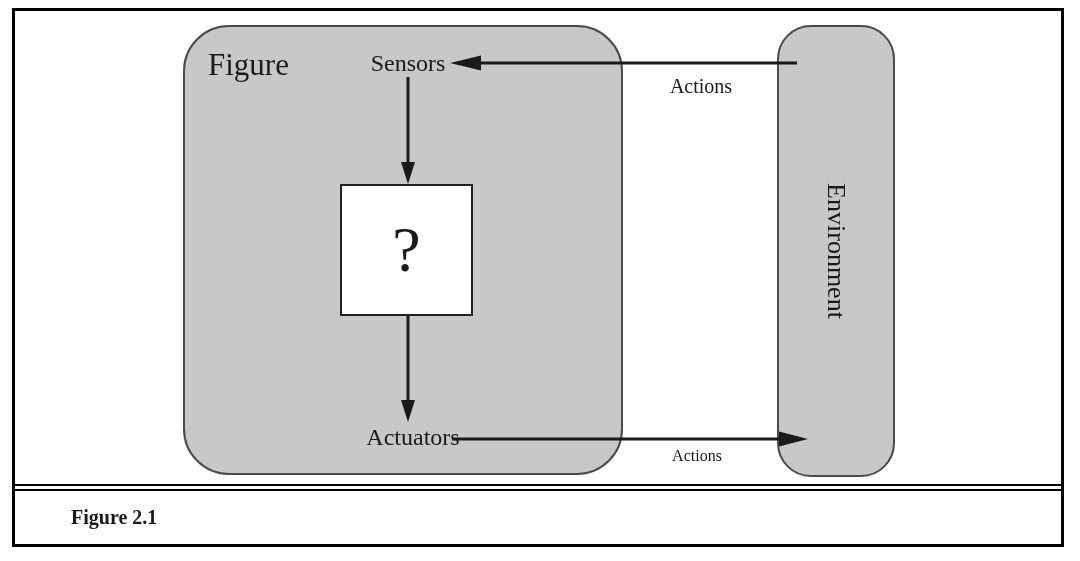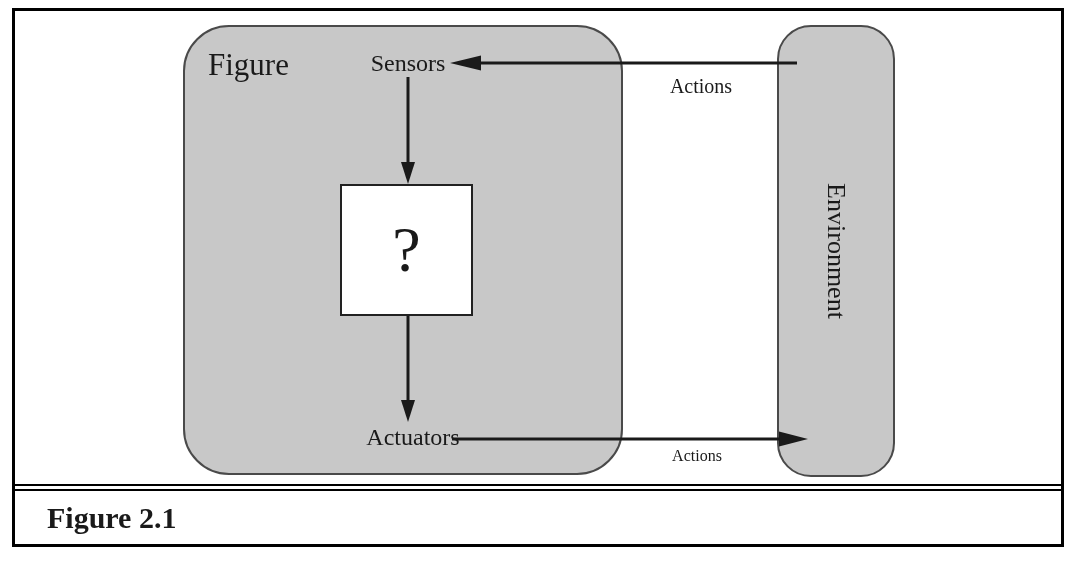--- a/index.html
+++ b/index.html
@@ -30,23 +30,23 @@
     height: 7px;
     width: 100%;
     border-top: 2px solid #000000;
     border-bottom: 2px solid #000000;
     box-sizing: border-box;
   }
   .caption {
     flex: 1;
     display: flex;
     align-items: center;
-    padding-left: 32px;
+    padding-left: 56px;
     gap: 16px;
-    font-size: 30px;
+    font-size: 20px;
   }
   .caption .fig-num { font-weight: bold; white-space: nowrap; }
   .caption .fig-text { white-space: nowrap; }
 
   .agent-box {
     position: absolute;
     left: 168px; top: 14px;
     width: 440px; height: 450px;
     background: #c8c8c8;
     border: 2px solid #4a4a4a;

